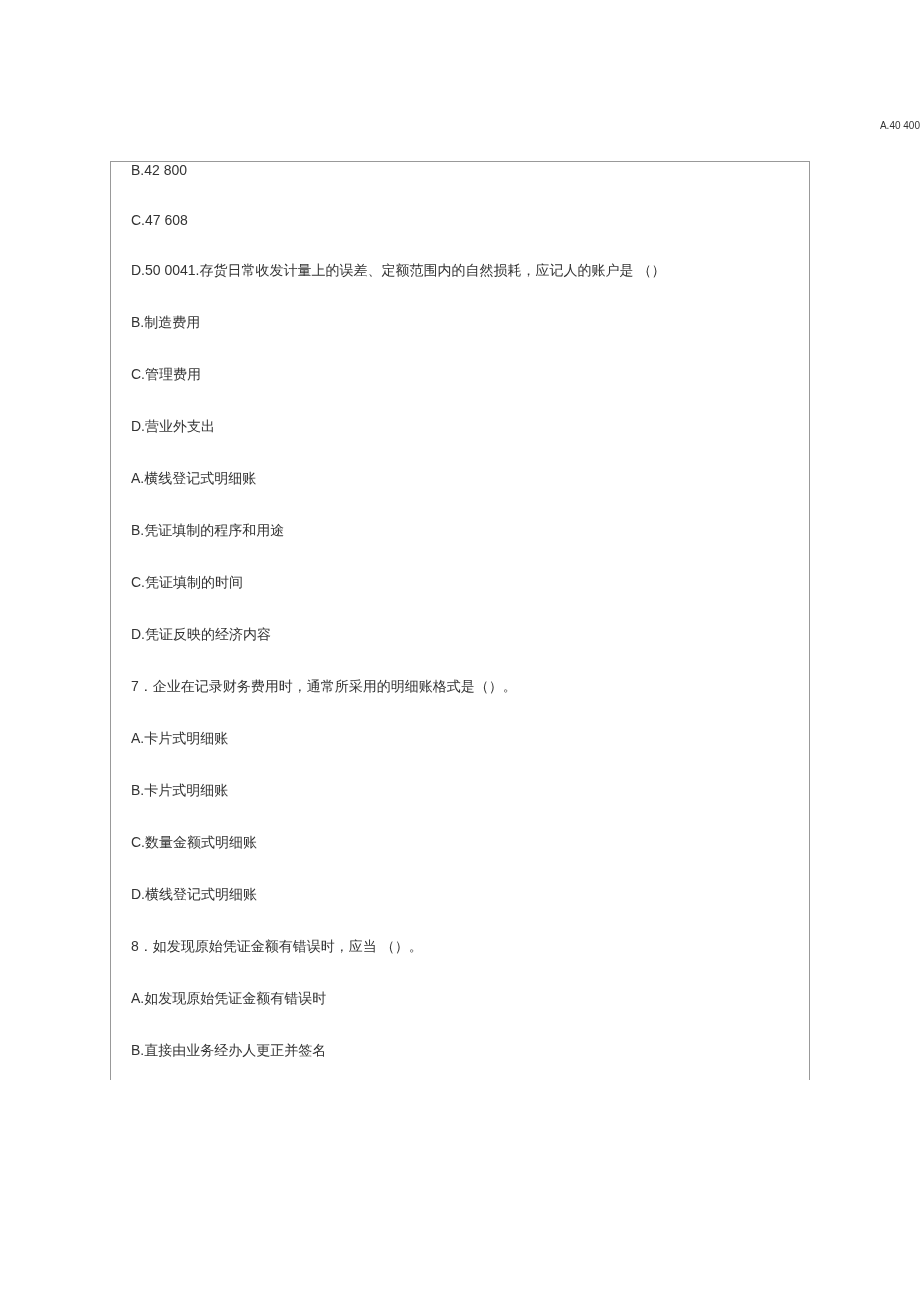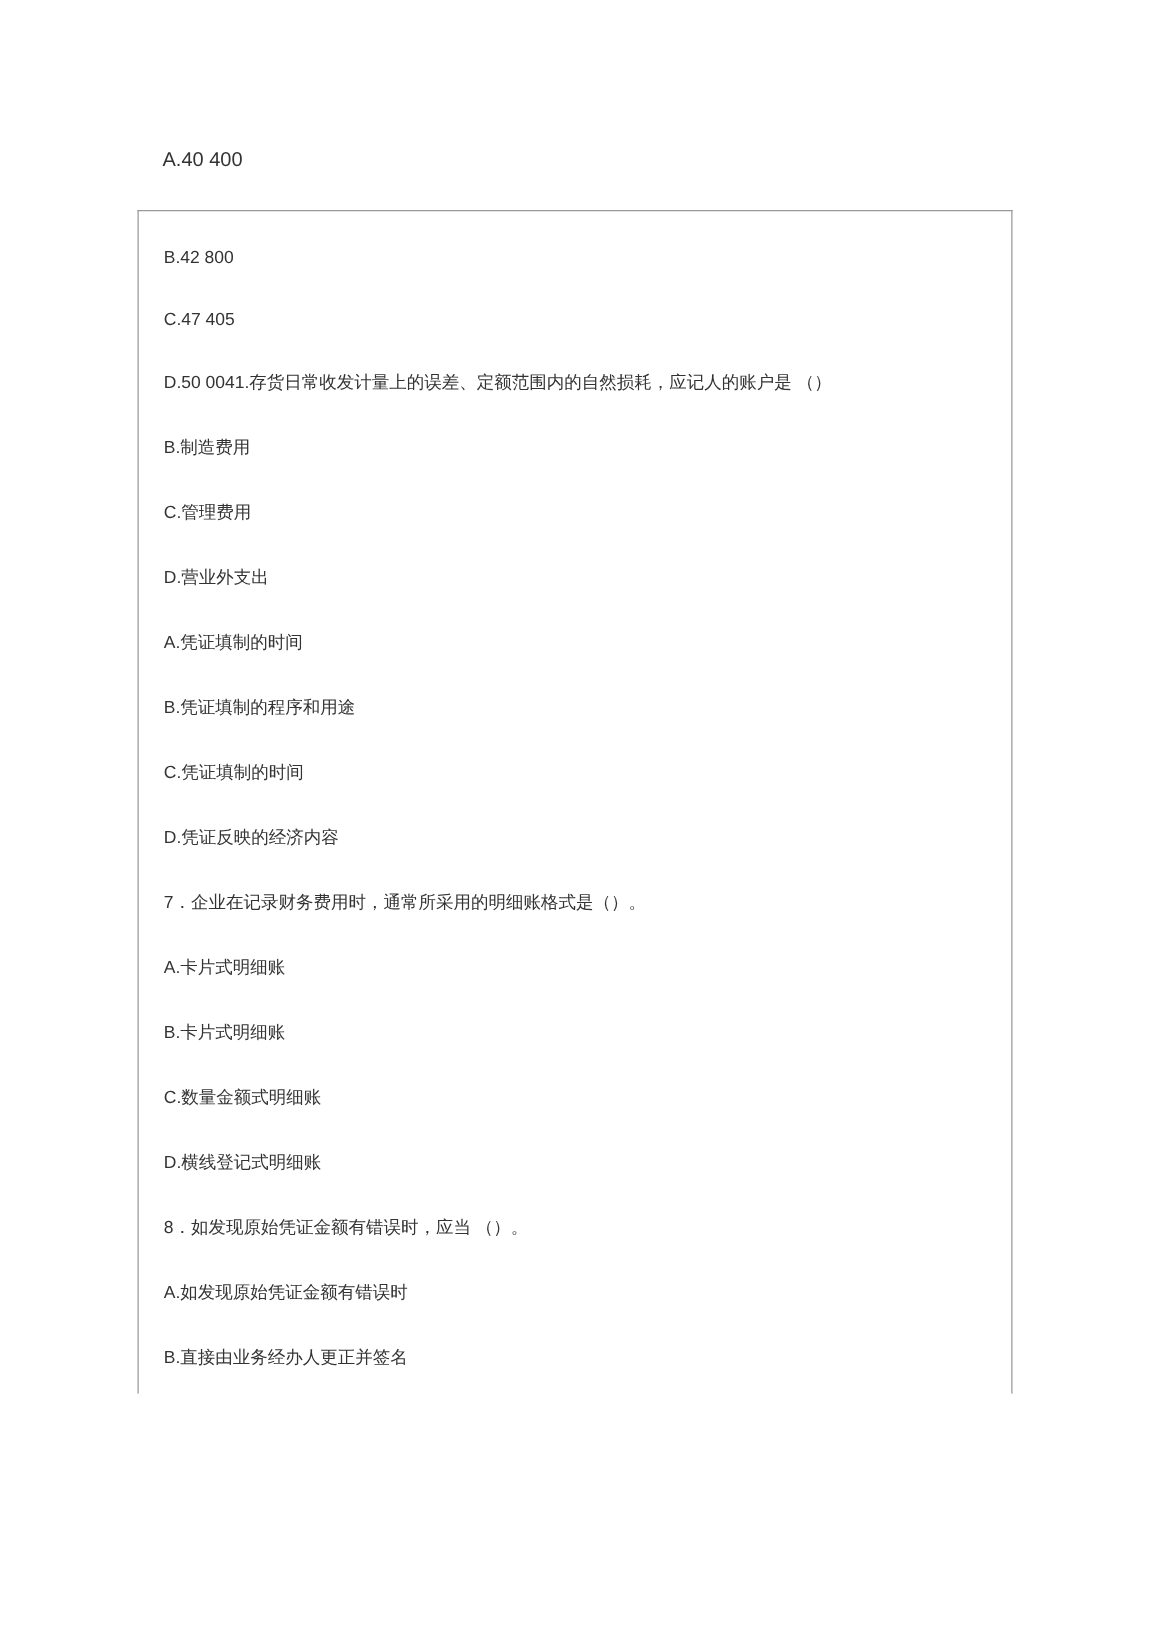--- a/index.html
+++ b/index.html
@@ -10,55 +10,56 @@
     font-size: 14px;
     color: #333333;
     width: 920px;
   }
   .page {
     width: 920px;
     box-sizing: border-box;
   }
   .top-line {
     padding: 120px 0 30px 130px;
-    font-size: 16px;
+    font-size: 10px;
     color: #333;
+    text-align: right;
   }
   .bordered-box {
     margin: 0 110px 0 110px;
     border: 1px solid #999;
     border-bottom: none;
     padding: 0 20px 20px 20px;
     box-sizing: border-box;
   }
   .line {
     margin-top: 34px;
     font-size: 14px;
     color: #333;
     word-break: break-all;
   }
   .line.first {
-    margin-top: 28px;
+    margin-top: 0;
   }
 </style>
 </head>
 <body>
 
 <div class="page">
 
   <div class="top-line">A.40 400</div>
 
   <div class="bordered-box">
     <div class="line first">B.42 800</div>
-    <div class="line">C.47 405</div>
+    <div class="line">C.47 608</div>
     <div class="line">D.50 0041.存货日常收发计量上的误差、定额范围内的自然损耗，应记人的账户是 （）</div>
     <div class="line">B.制造费用</div>
     <div class="line">C.管理费用</div>
     <div class="line">D.营业外支出</div>
-    <div class="line">A.凭证填制的时间</div>
+    <div class="line">A.横线登记式明细账</div>
     <div class="line">B.凭证填制的程序和用途</div>
     <div class="line">C.凭证填制的时间</div>
     <div class="line">D.凭证反映的经济内容</div>
     <div class="line">7．企业在记录财务费用时，通常所采用的明细账格式是（）。</div>
     <div class="line">A.卡片式明细账</div>
     <div class="line">B.卡片式明细账</div>
     <div class="line">C.数量金额式明细账</div>
     <div class="line">D.横线登记式明细账</div>
     <div class="line">8．如发现原始凭证金额有错误时，应当 （）。</div>
     <div class="line">A.如发现原始凭证金额有错误时</div>

